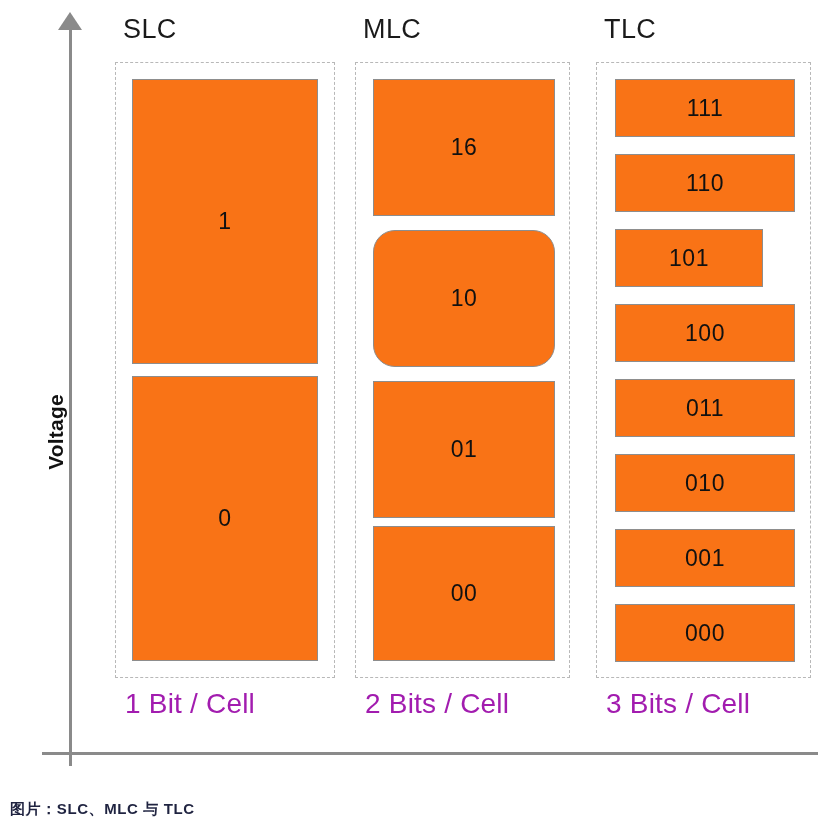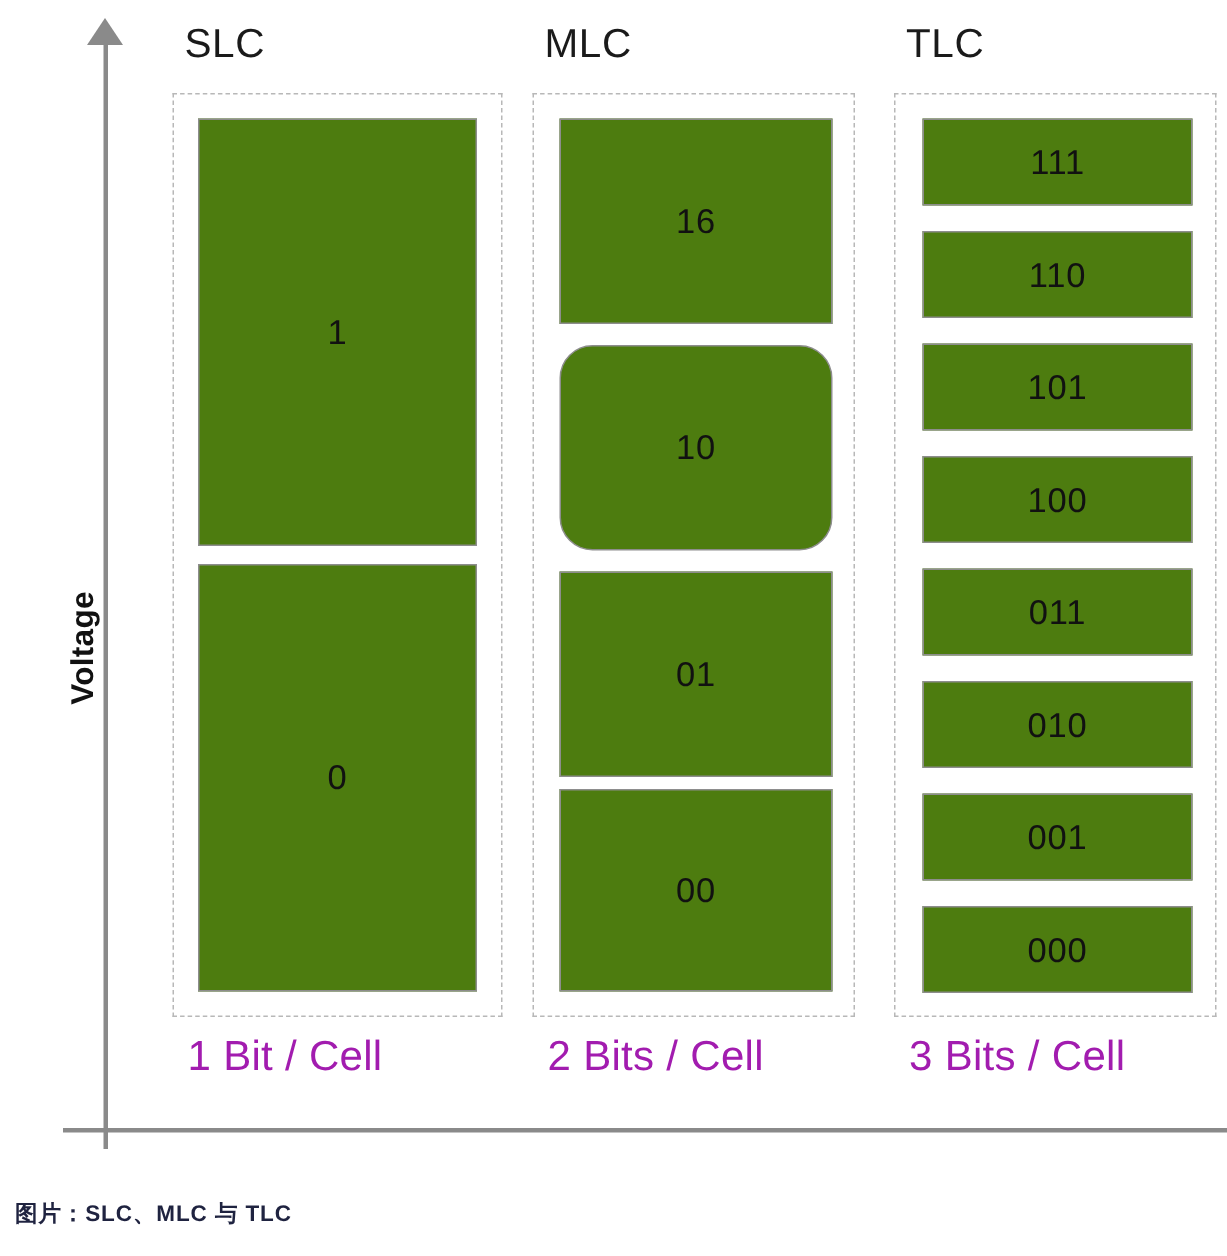--- a/index.html
+++ b/index.html
@@ -81,21 +81,21 @@
     top: 0;
     left: 0;
     border: 1px dashed #b8b8b8;
     box-sizing: border-box;
     background: #ffffff;
   }
   .level {
     position: absolute;
     border: 1.6px solid #8d8d8d;
     box-sizing: border-box;
-    background: #4d7c0f;
+    background: #f97316;
     display: flex;
     align-items: center;
     justify-content: center;
     color: #111111;
     font-size: 23px;
     letter-spacing: 0.5px;
   }
   .col-footer {
     position: absolute;
     top: 626px;
@@ -156,21 +156,21 @@
       <div class="level" style="left:17px; top:463px; width:182px; height:135px;">00</div>
     </div>
     <div class="col-footer">2 Bits / Cell</div>
   </div>
 
   <div class="col" id="col-tlc">
     <div class="col-header">TLC</div>
     <div class="col-box">
       <div class="level" style="left:18px; top:16px; width:180px; height:58px;">111</div>
       <div class="level" style="left:18px; top:91px; width:180px; height:58px;">110</div>
-      <div class="level" style="left:18px; top:166px; width:180px; height:58px;text-align:right;">101</div>
+      <div class="level" style="left:18px; top:166px; width:148px; height:58px;text-align:right;">101</div>
       <div class="level" style="left:18px; top:241px; width:180px; height:58px;">100</div>
       <div class="level" style="left:18px; top:316px; width:180px; height:58px;">011</div>
       <div class="level" style="left:18px; top:391px; width:180px; height:58px;">010</div>
       <div class="level" style="left:18px; top:466px; width:180px; height:58px;">001</div>
       <div class="level" style="left:18px; top:541px; width:180px; height:58px;">000</div>
     </div>
     <div class="col-footer">3 Bits / Cell</div>
   </div>
 
   <div class="caption">图片：SLC、MLC 与 TLC</div>

